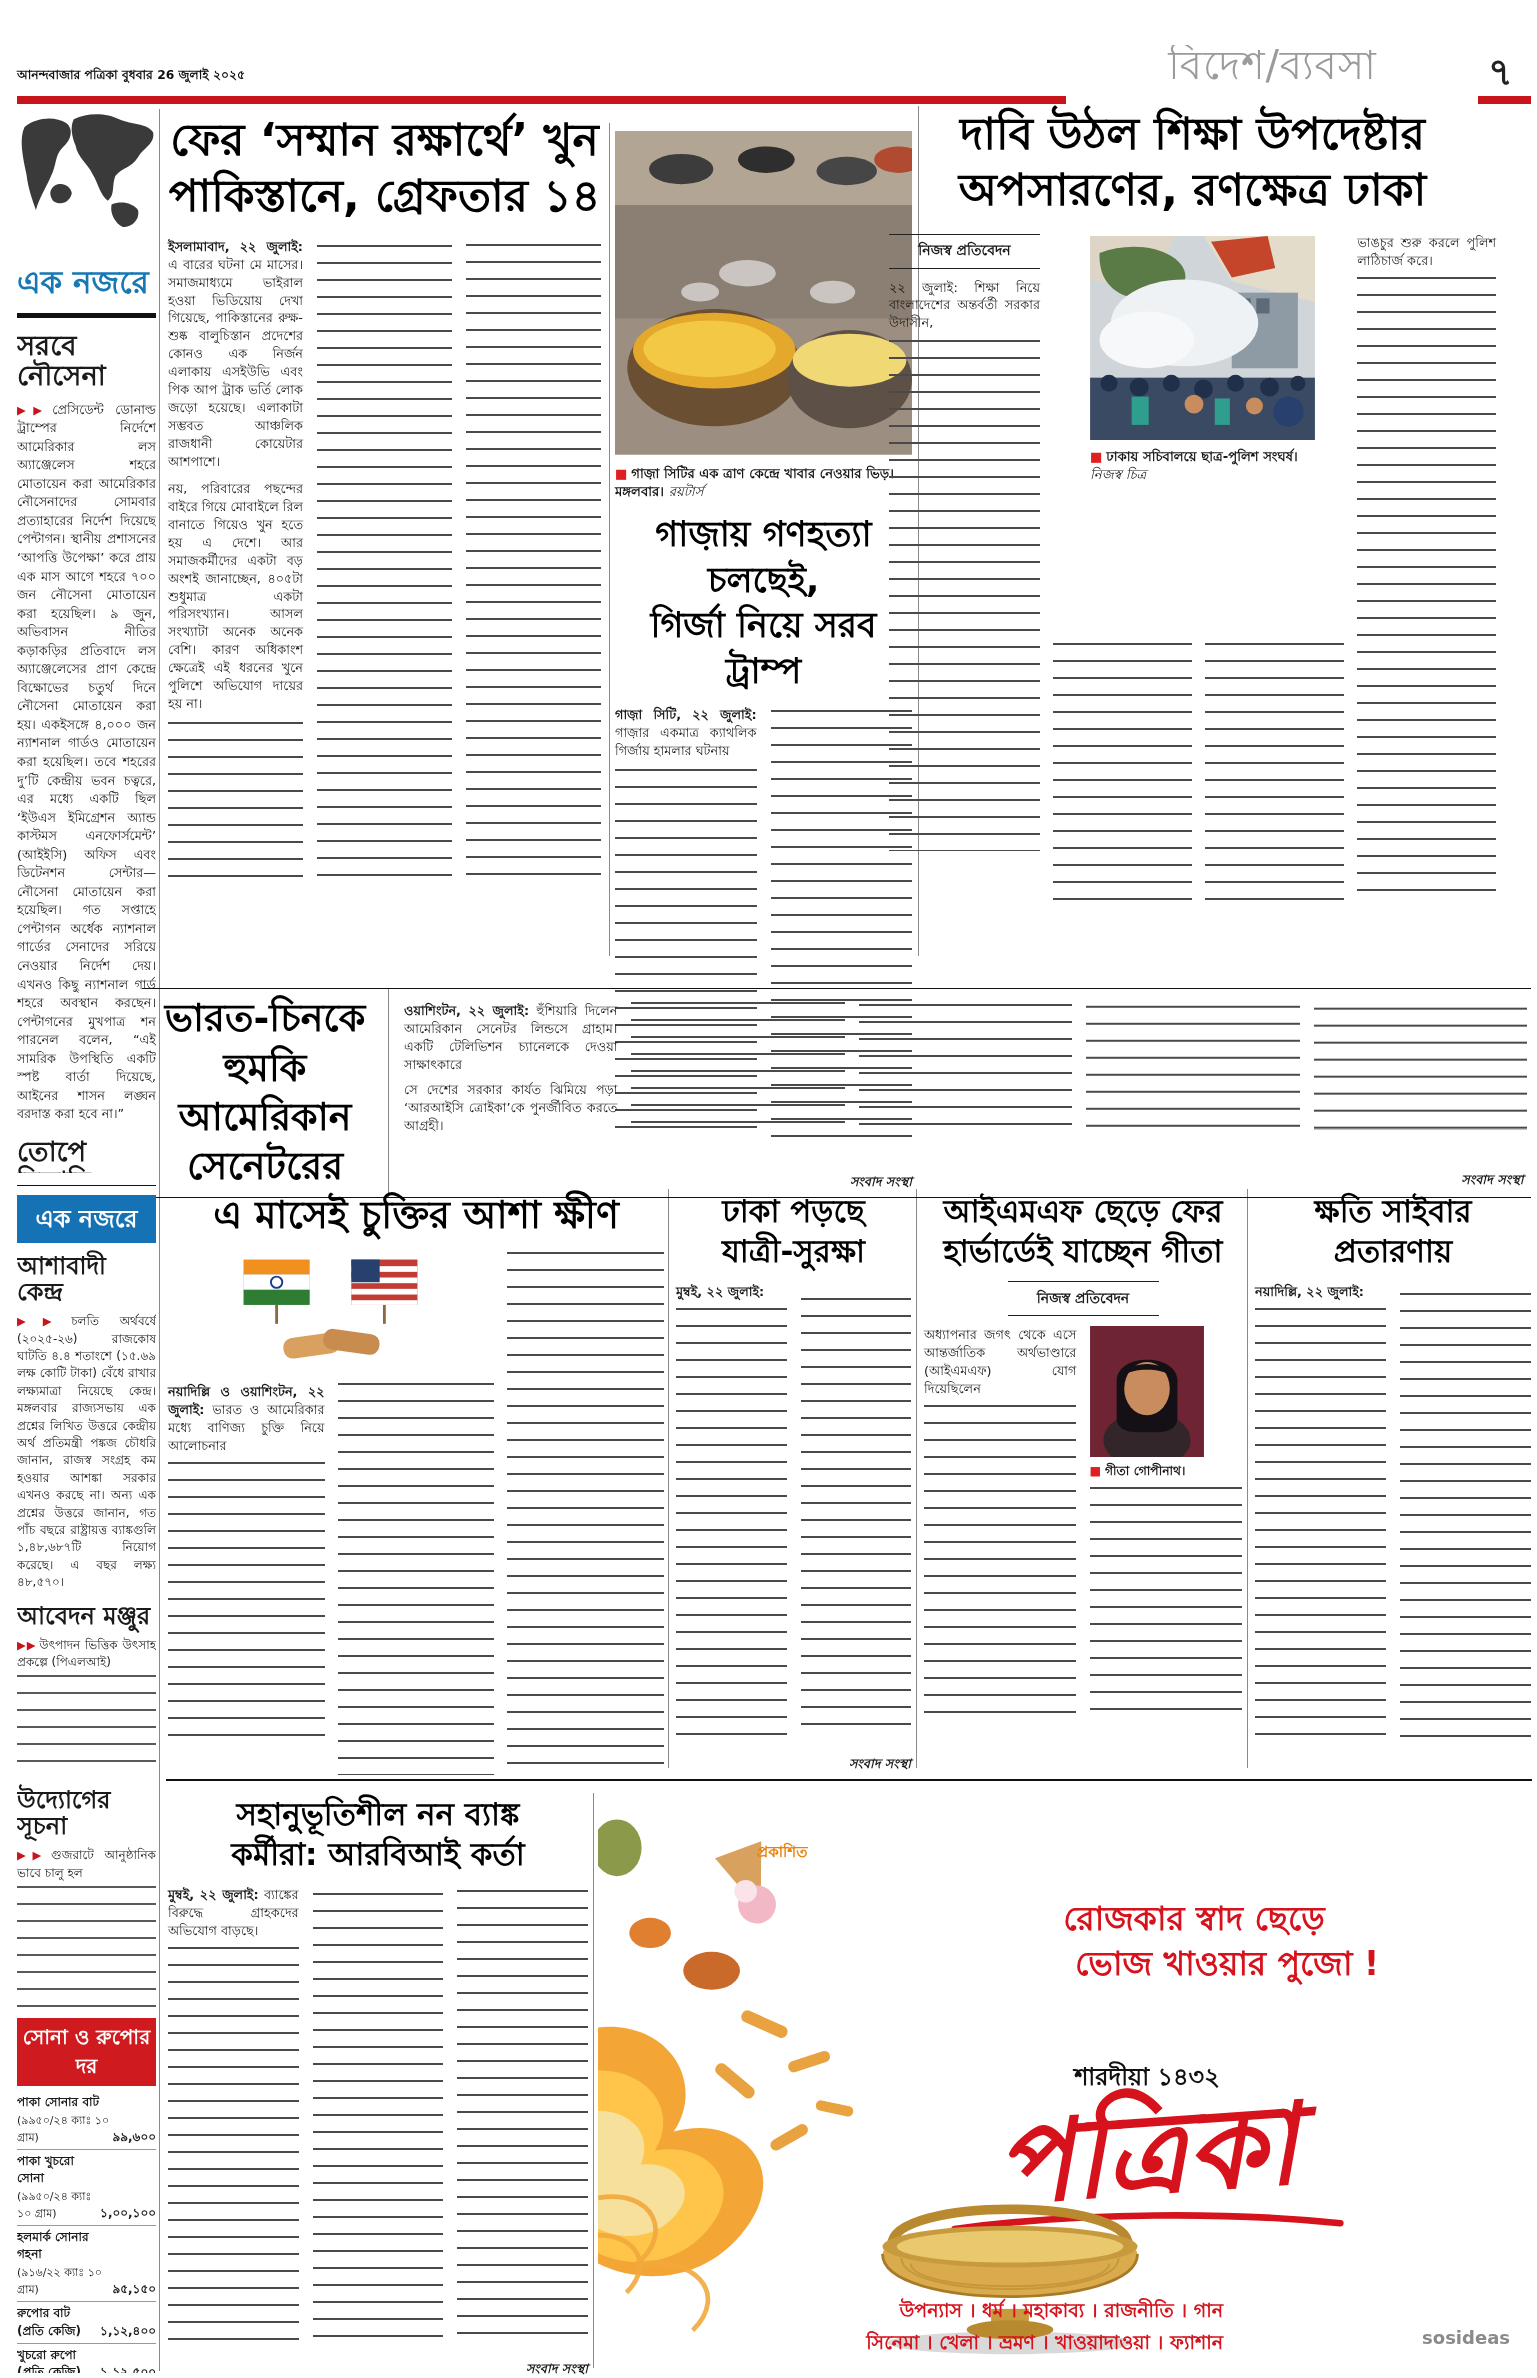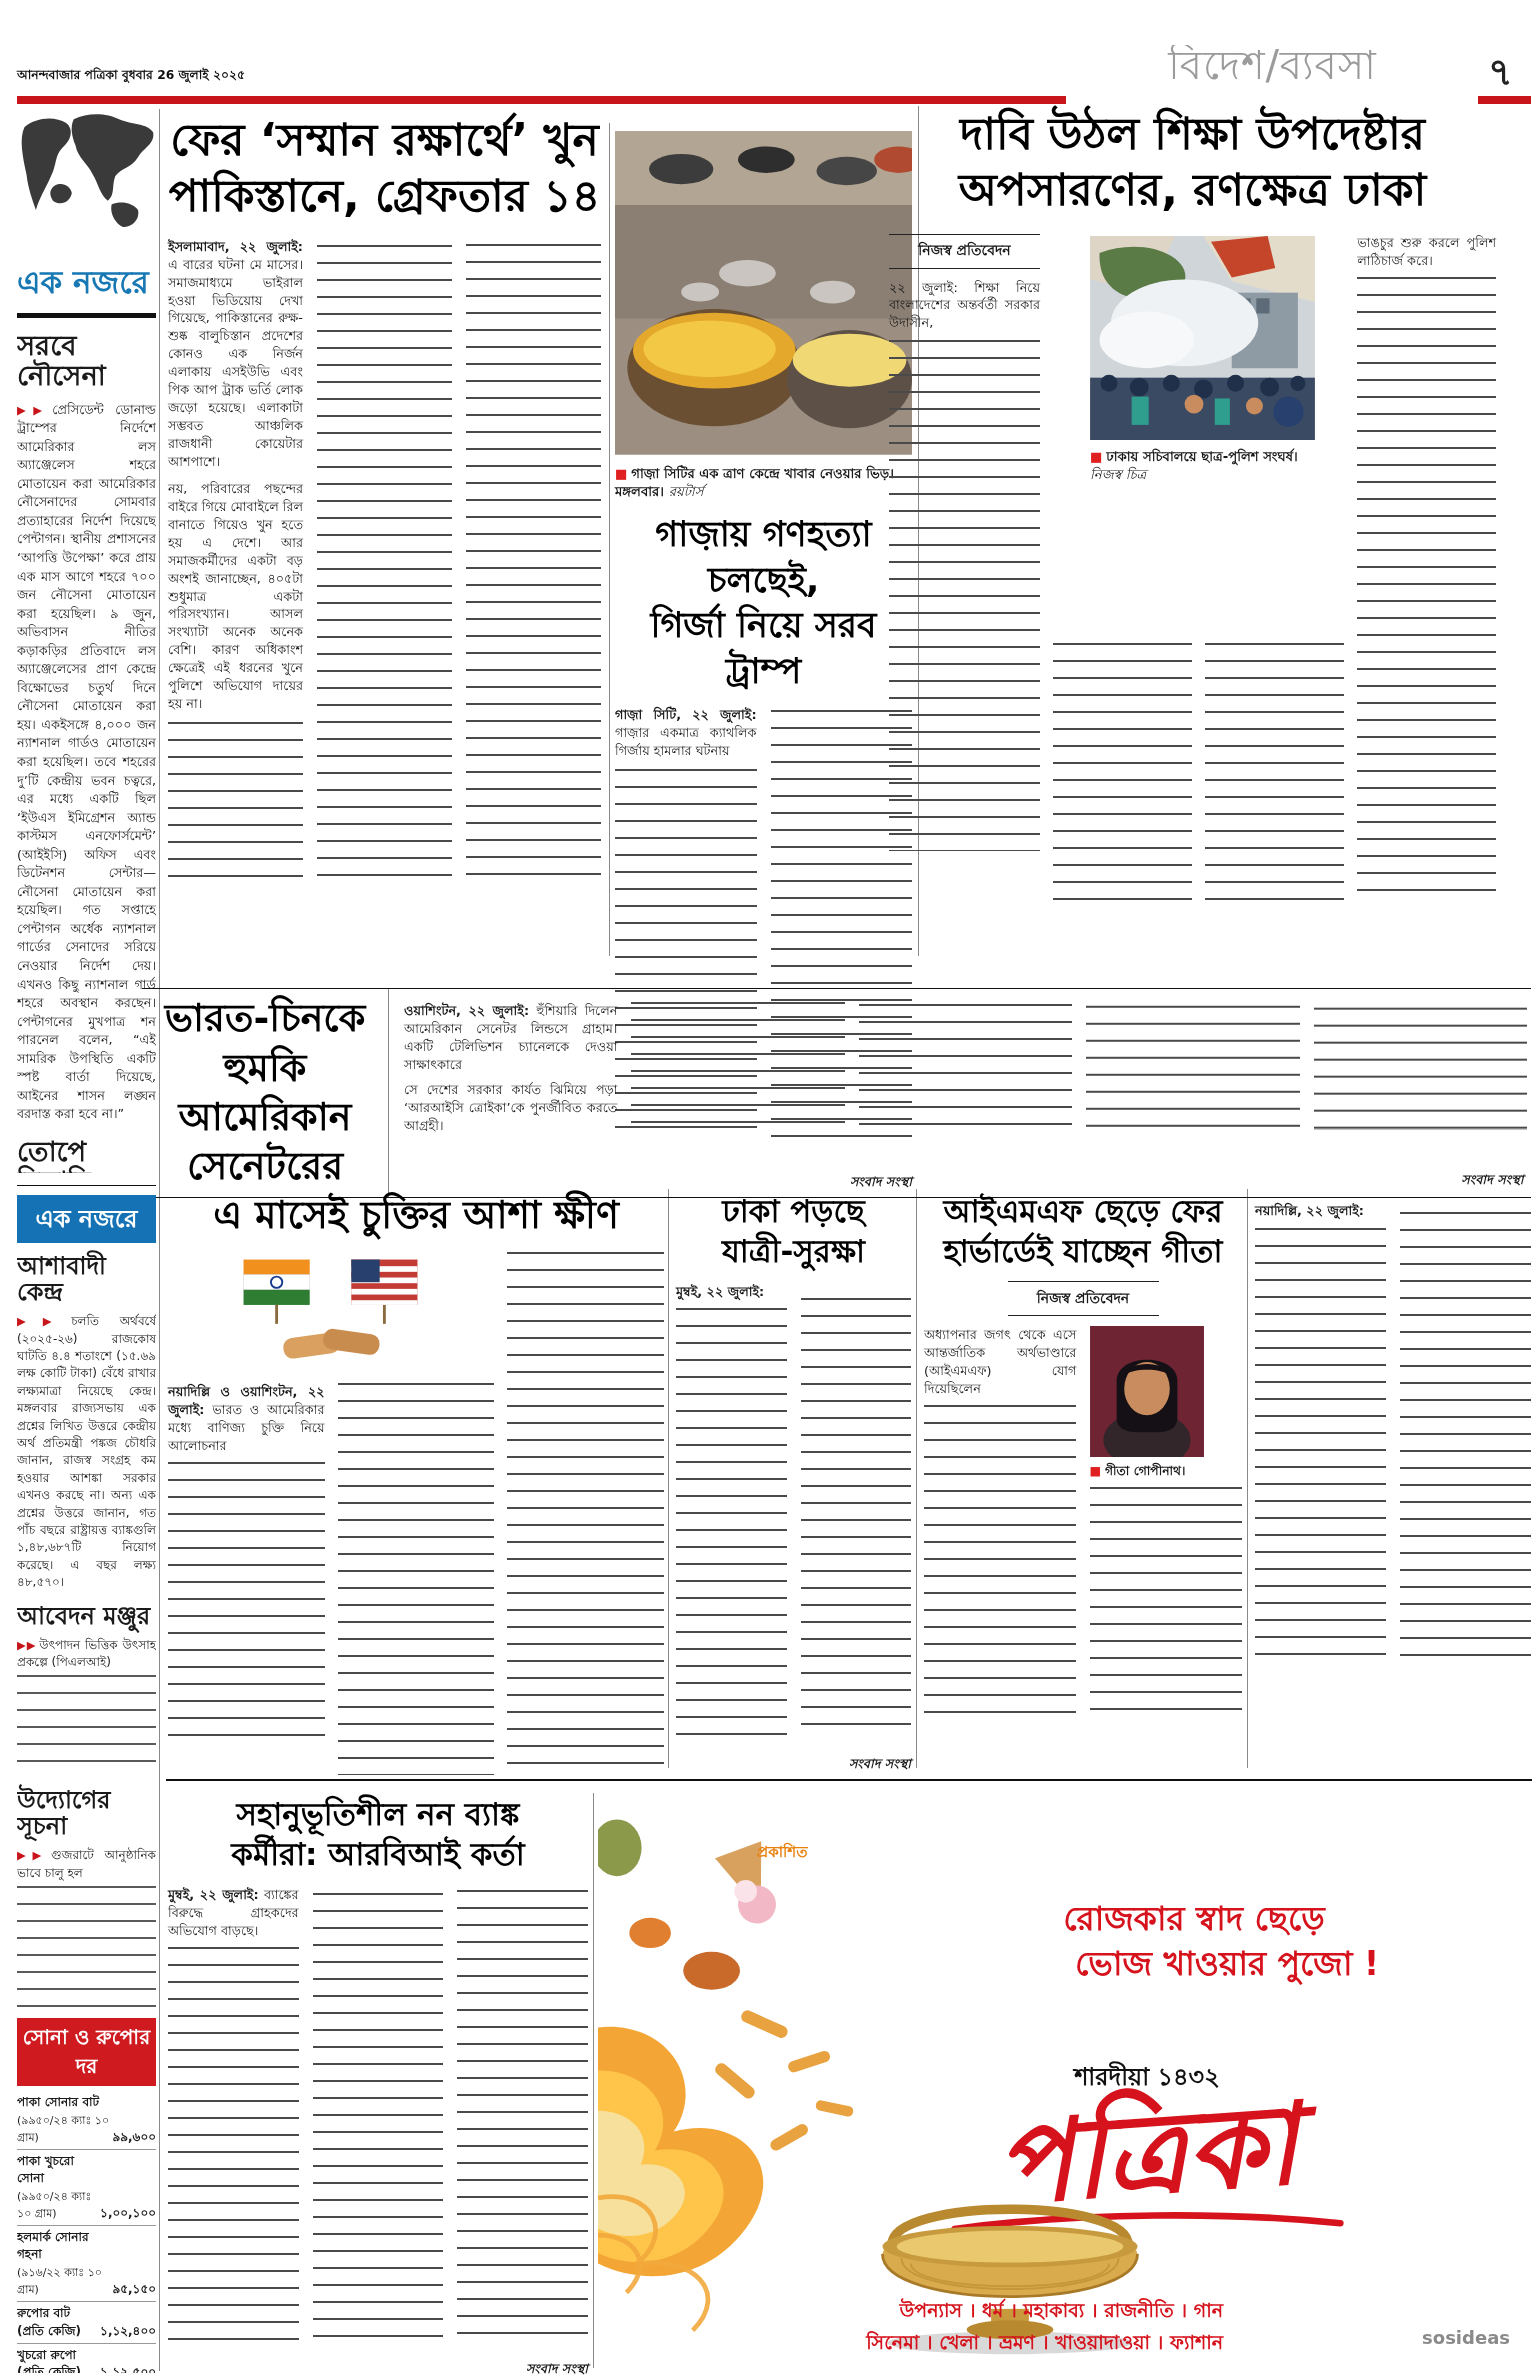--- a/index.html
+++ b/index.html
@@ -357,20 +357,24 @@
         </svg>
         <div class="caption" style="margin-top:2px;font-size:12.3px;">
           <span class="sq">■</span><span>গীতা গোপীনাথ।</span>
         </div>
         <div class="fill" style="height:237px;margin-top:7.6px;"></div>
       </div>
     </div>
   </div>
 
   <div class="abs" style="left:1255px;top:1191px;width:276px;">
+    <div class="h-md">
+      <div>ক্ষতি সাইবার</div>
+      <div>প্রতারণায়</div>
+    </div>
     <div class="cols2 body-sm" style="margin-top:11.4px;height:473px;">
       <p style="margin:0 0 7.6px;"><span class="dateline">নয়াদিল্লি, ২২ জুলাই:</span></p>
       <div class="fill" style="height:890px;"></div>
     </div>
   </div>
 
   <div class="abs" style="left:168px;top:1794px;width:420px;">
     <div class="h-md">
       <div>সহানুভূতিশীল নন ব্যাঙ্ক</div>
       <div>কর্মীরা: আরবিআই কর্তা</div>

